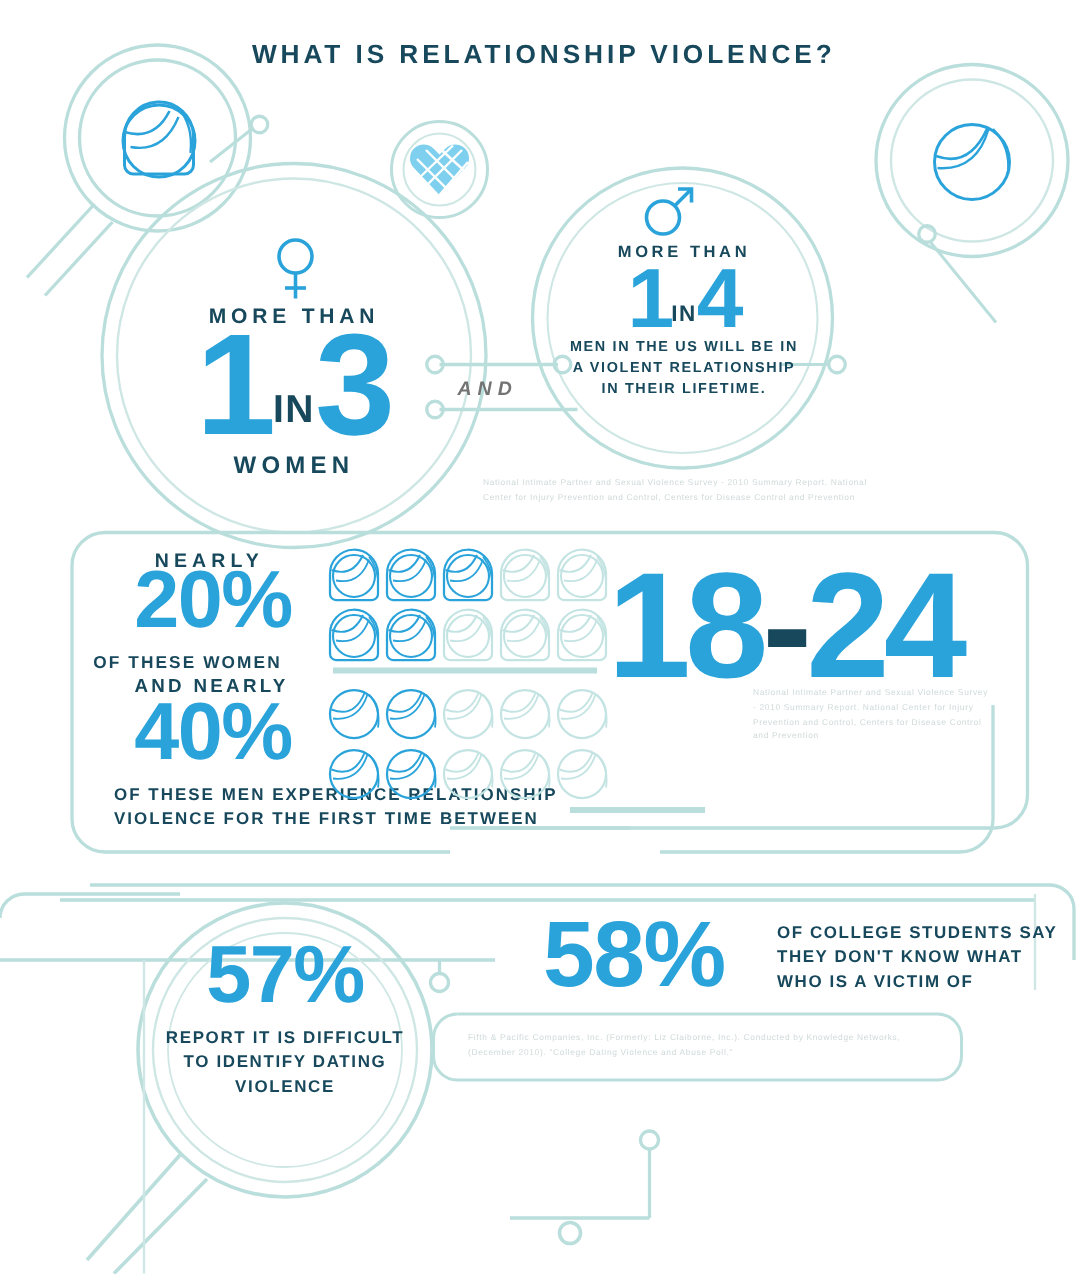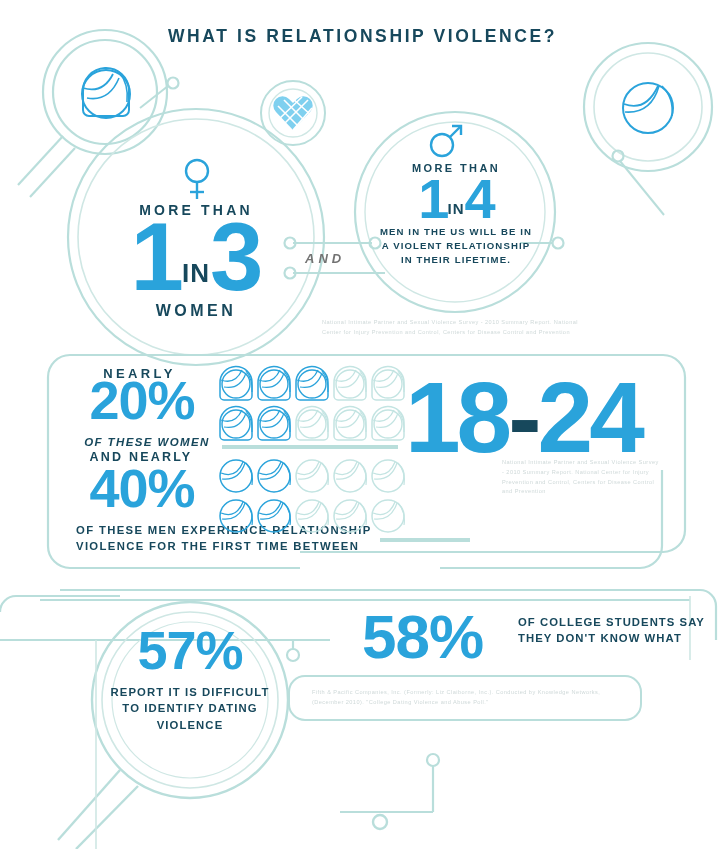--- a/index.html
+++ b/index.html
@@ -180,21 +180,21 @@
 
   <div class="abs cite" style="left:322px;top:318px;width:300px;">
     <div>National Intimate Partner and Sexual Violence Survey - 2010 Summary Report. National</div>
     <div>Center for Injury Prevention and Control, Centers for Disease Control and Prevention</div>
   </div>
 
   <div class="abs kicker" style="left:72px;top:366px;width:135px;font-size:13px;letter-spacing:3.4px;">NEARLY</div>
 
   <div class="abs bigblue" style="left:72px;top:378px;width:140px;font-size:54px;text-align:center;letter-spacing:-1px;">20%</div>
 
-  <div class="abs sublabel" style="left:72px;top:435px;width:150px;font-size:11.5px;letter-spacing:1.4px;font-style:italic;">OF THESE WOMEN</div>
+  <div class="abs sublabel" style="left:50px;top:435px;width:150px;font-size:11.5px;letter-spacing:1.4px;">OF THESE WOMEN</div>
 
   <div class="abs kicker" style="left:66px;top:450px;width:150px;font-size:12.5px;letter-spacing:2.2px;">AND NEARLY</div>
 
   <div class="abs bigblue" style="left:72px;top:466px;width:140px;font-size:54px;text-align:center;letter-spacing:-1px;">40%</div>
 
   <div class="abs sublabel left" style="left:76px;top:522px;width:330px;font-size:11.3px;letter-spacing:1.35px;line-height:1.45;">
     <div>OF THESE MEN EXPERIENCE RELATIONSHIP</div>
     <div>VIOLENCE FOR THE FIRST TIME BETWEEN</div>
   </div>
 
@@ -298,20 +298,21 @@
     <div>REPORT IT IS DIFFICULT</div>
     <div>TO IDENTIFY DATING</div>
     <div>VIOLENCE</div>
   </div>
 
   <div class="abs bigblue" style="left:362px;top:612px;width:160px;font-size:62px;letter-spacing:-1px;">58%</div>
 
   <div class="abs sublabel left" style="left:518px;top:614px;width:200px;font-size:11.3px;letter-spacing:1.05px;line-height:1.45;">
     <div>OF COLLEGE STUDENTS SAY</div>
     <div>THEY DON'T KNOW WHAT</div>
+    <div>WHO IS A VICTIM OF</div>
   </div>
 
   <div class="abs cite" style="left:312px;top:688px;width:340px;">
     <div>Fifth &amp; Pacific Companies, Inc. (Formerly: Liz Claiborne, Inc.). Conducted by Knowledge Networks,</div>
     <div>(December 2010). "College Dating Violence and Abuse Poll."</div>
   </div>
 
 
 </div>
 

